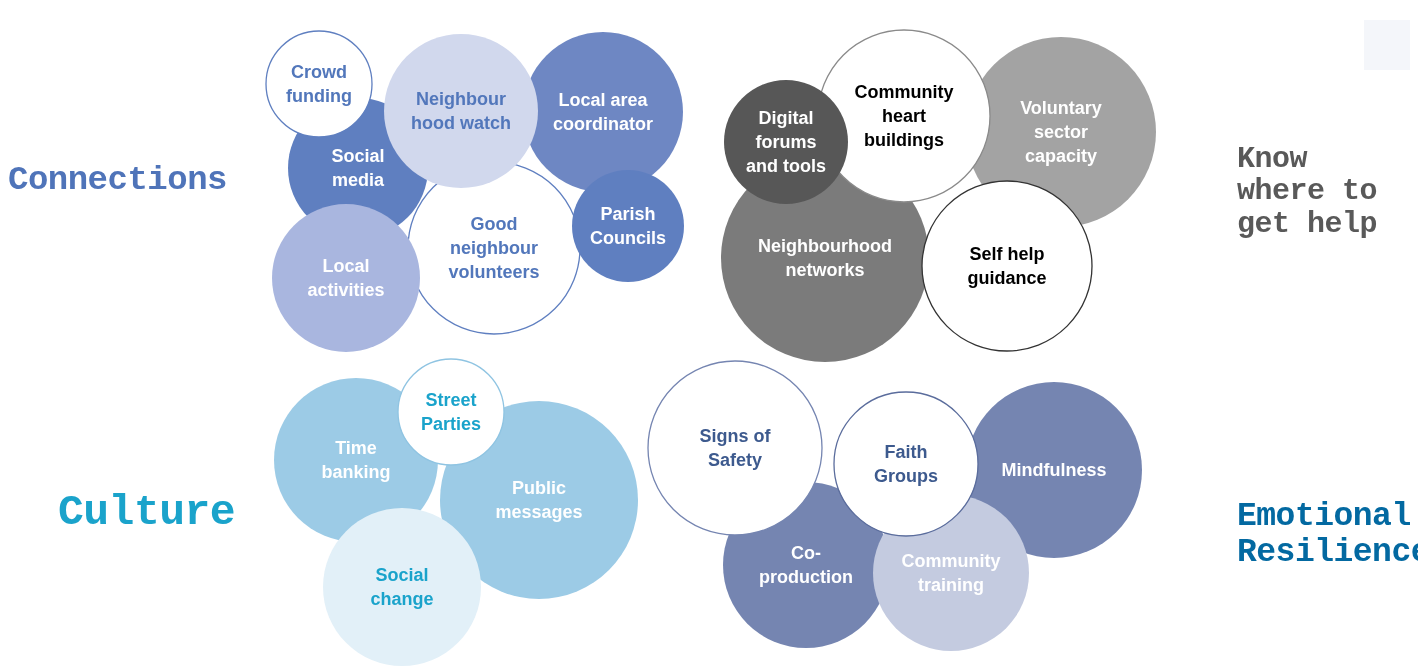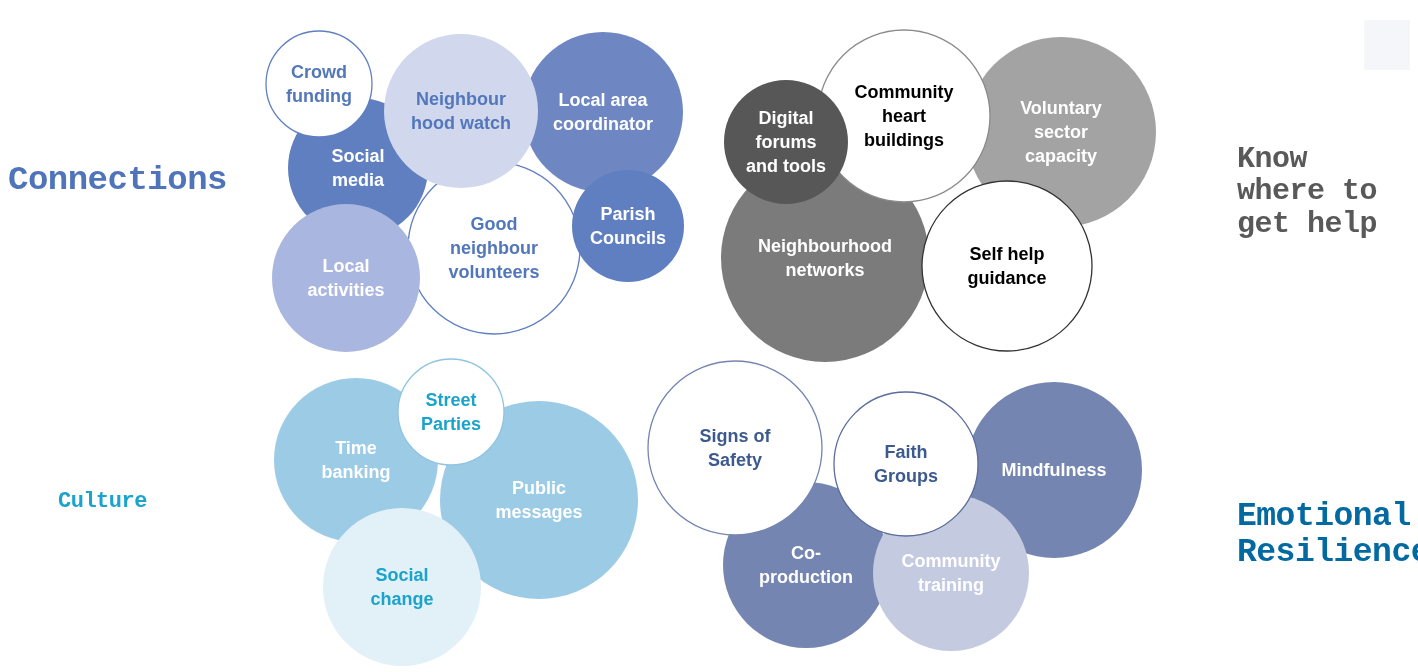--- a/index.html
+++ b/index.html
@@ -1,21 +1,21 @@
 <!DOCTYPE html>
 <html><head>
 <meta charset="utf-8">
 <style>
   html, body { margin: 0; padding: 0; background: #ffffff; }
   body { width: 1418px; height: 672px; position: relative; overflow: hidden;
          font-family: "Liberation Sans", sans-serif; }
   .heading { position: absolute; font-family: Liberation Mono, monospace; font-weight: bold;
              line-height: 1.08; letter-spacing: -0.5px; }
   #h-connections { left: 8px; top: 162px; font-size: 34px; color: #4f74b9; }
-  #h-culture { left: 58px; top: 490px; font-size: 22px; color: #1aa3cb; }
+  #h-culture { left: 58px; top: 490px; font-size: 43px; color: #1aa3cb; }
   #h-knowhelp { left: 1237px; top: 143px; font-size: 30px; color: #595959; width: 180px; }
   #h-emotional { left: 1237px; top: 466px; font-size: 33px; color: #0369a1; width: 180px; margin-top: 33px; }
   svg#diagram { position: absolute; left: 0; top: 0; }
   .bubble-label { font-family: "Liberation Sans", sans-serif; font-weight: bold; font-size: 18px; text-anchor: middle; }
   .ghost { position: absolute; left: 1362px; top: 18px; width: 50px; height: 70px; opacity: 0.08; }
 </style>
 </head>
 <body>
 
 <div class="heading" id="h-connections">Connections</div>

